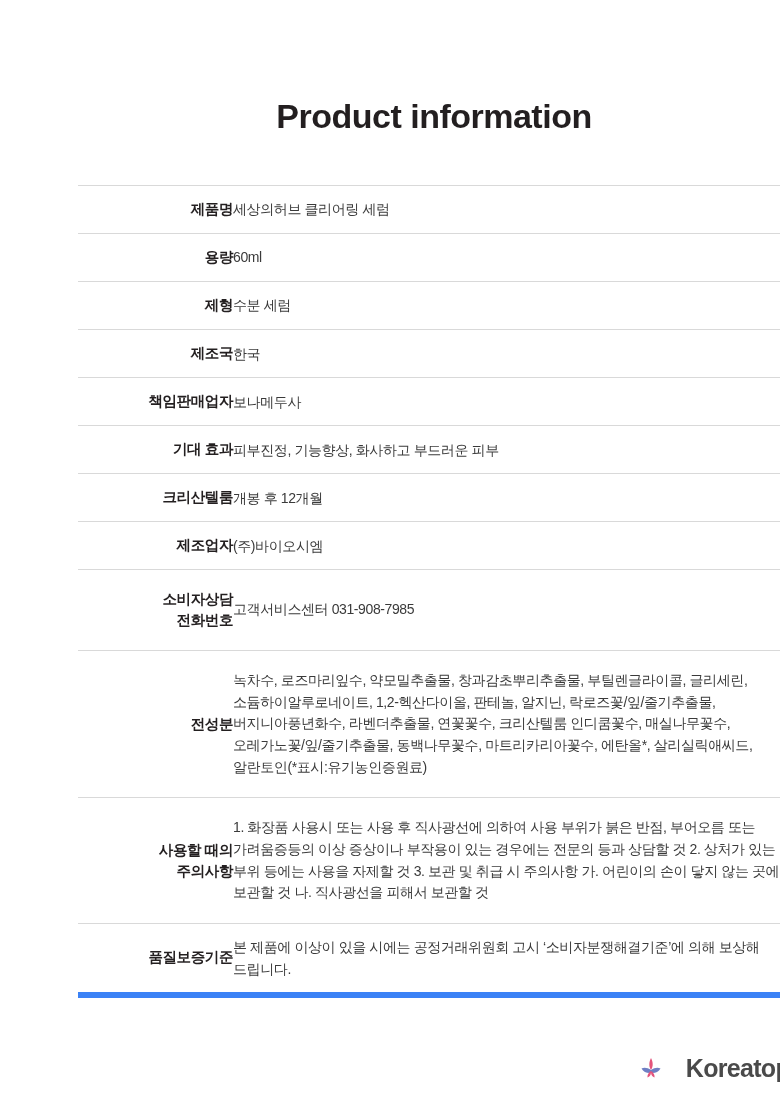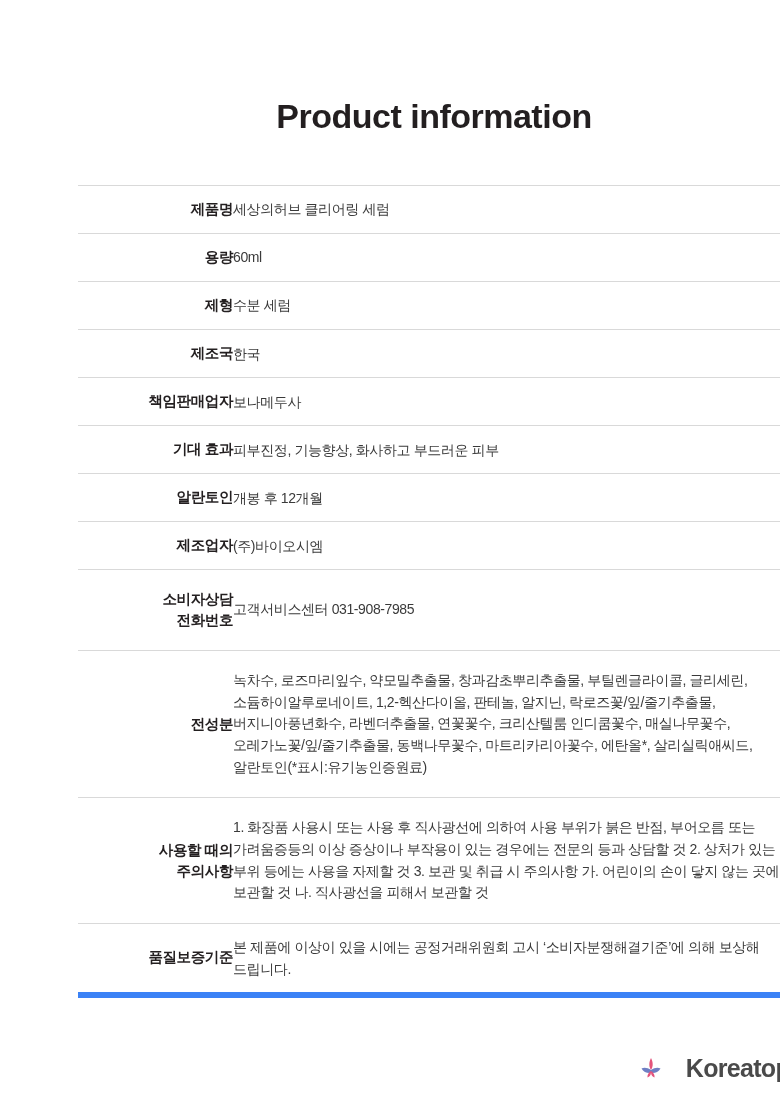--- a/index.html
+++ b/index.html
@@ -118,21 +118,21 @@
       </tr>
       <tr>
         <th>책임판매업자</th>
         <td>보나메두사</td>
       </tr>
       <tr>
         <th>기대 효과</th>
         <td>피부진정, 기능향상, 화사하고 부드러운 피부</td>
       </tr>
       <tr>
-        <th>알란토인</th>
+        <th>크리산텔룸</th>
         <td>개봉 후 12개월</td>
       </tr>
       <tr>
         <th>제조업자</th>
         <td>(주)바이오시엠</td>
       </tr>
       <tr class="row-tall">
         <th style="white-space: pre-line;">소비자상담
 전화번호</th>
         <td>고객서비스센터  031-908-7985</td>

